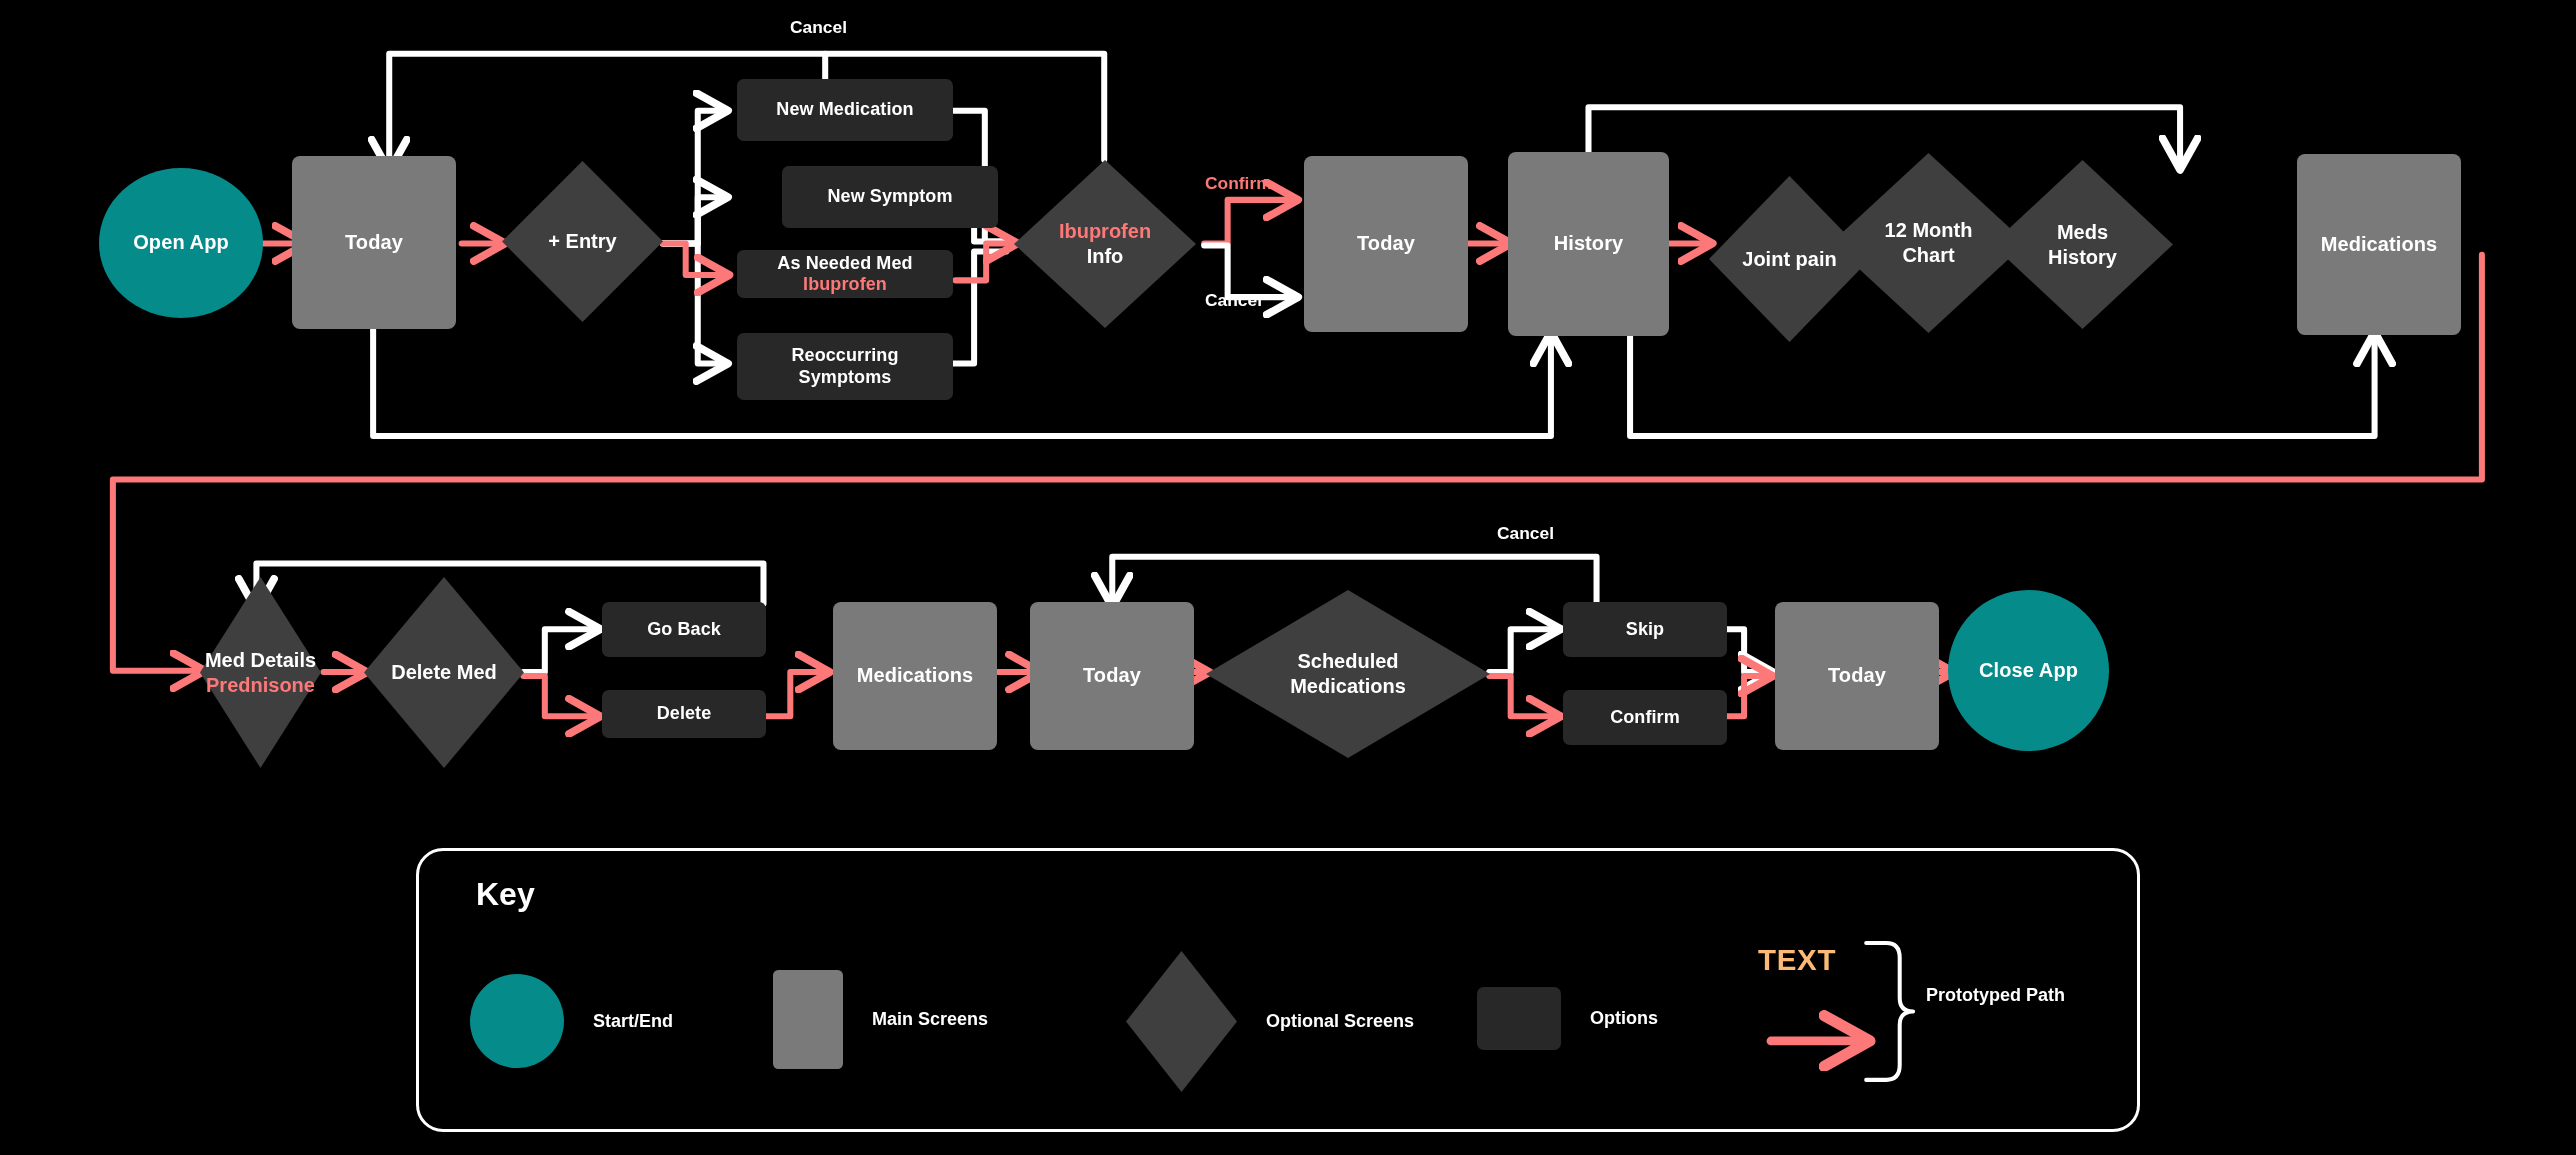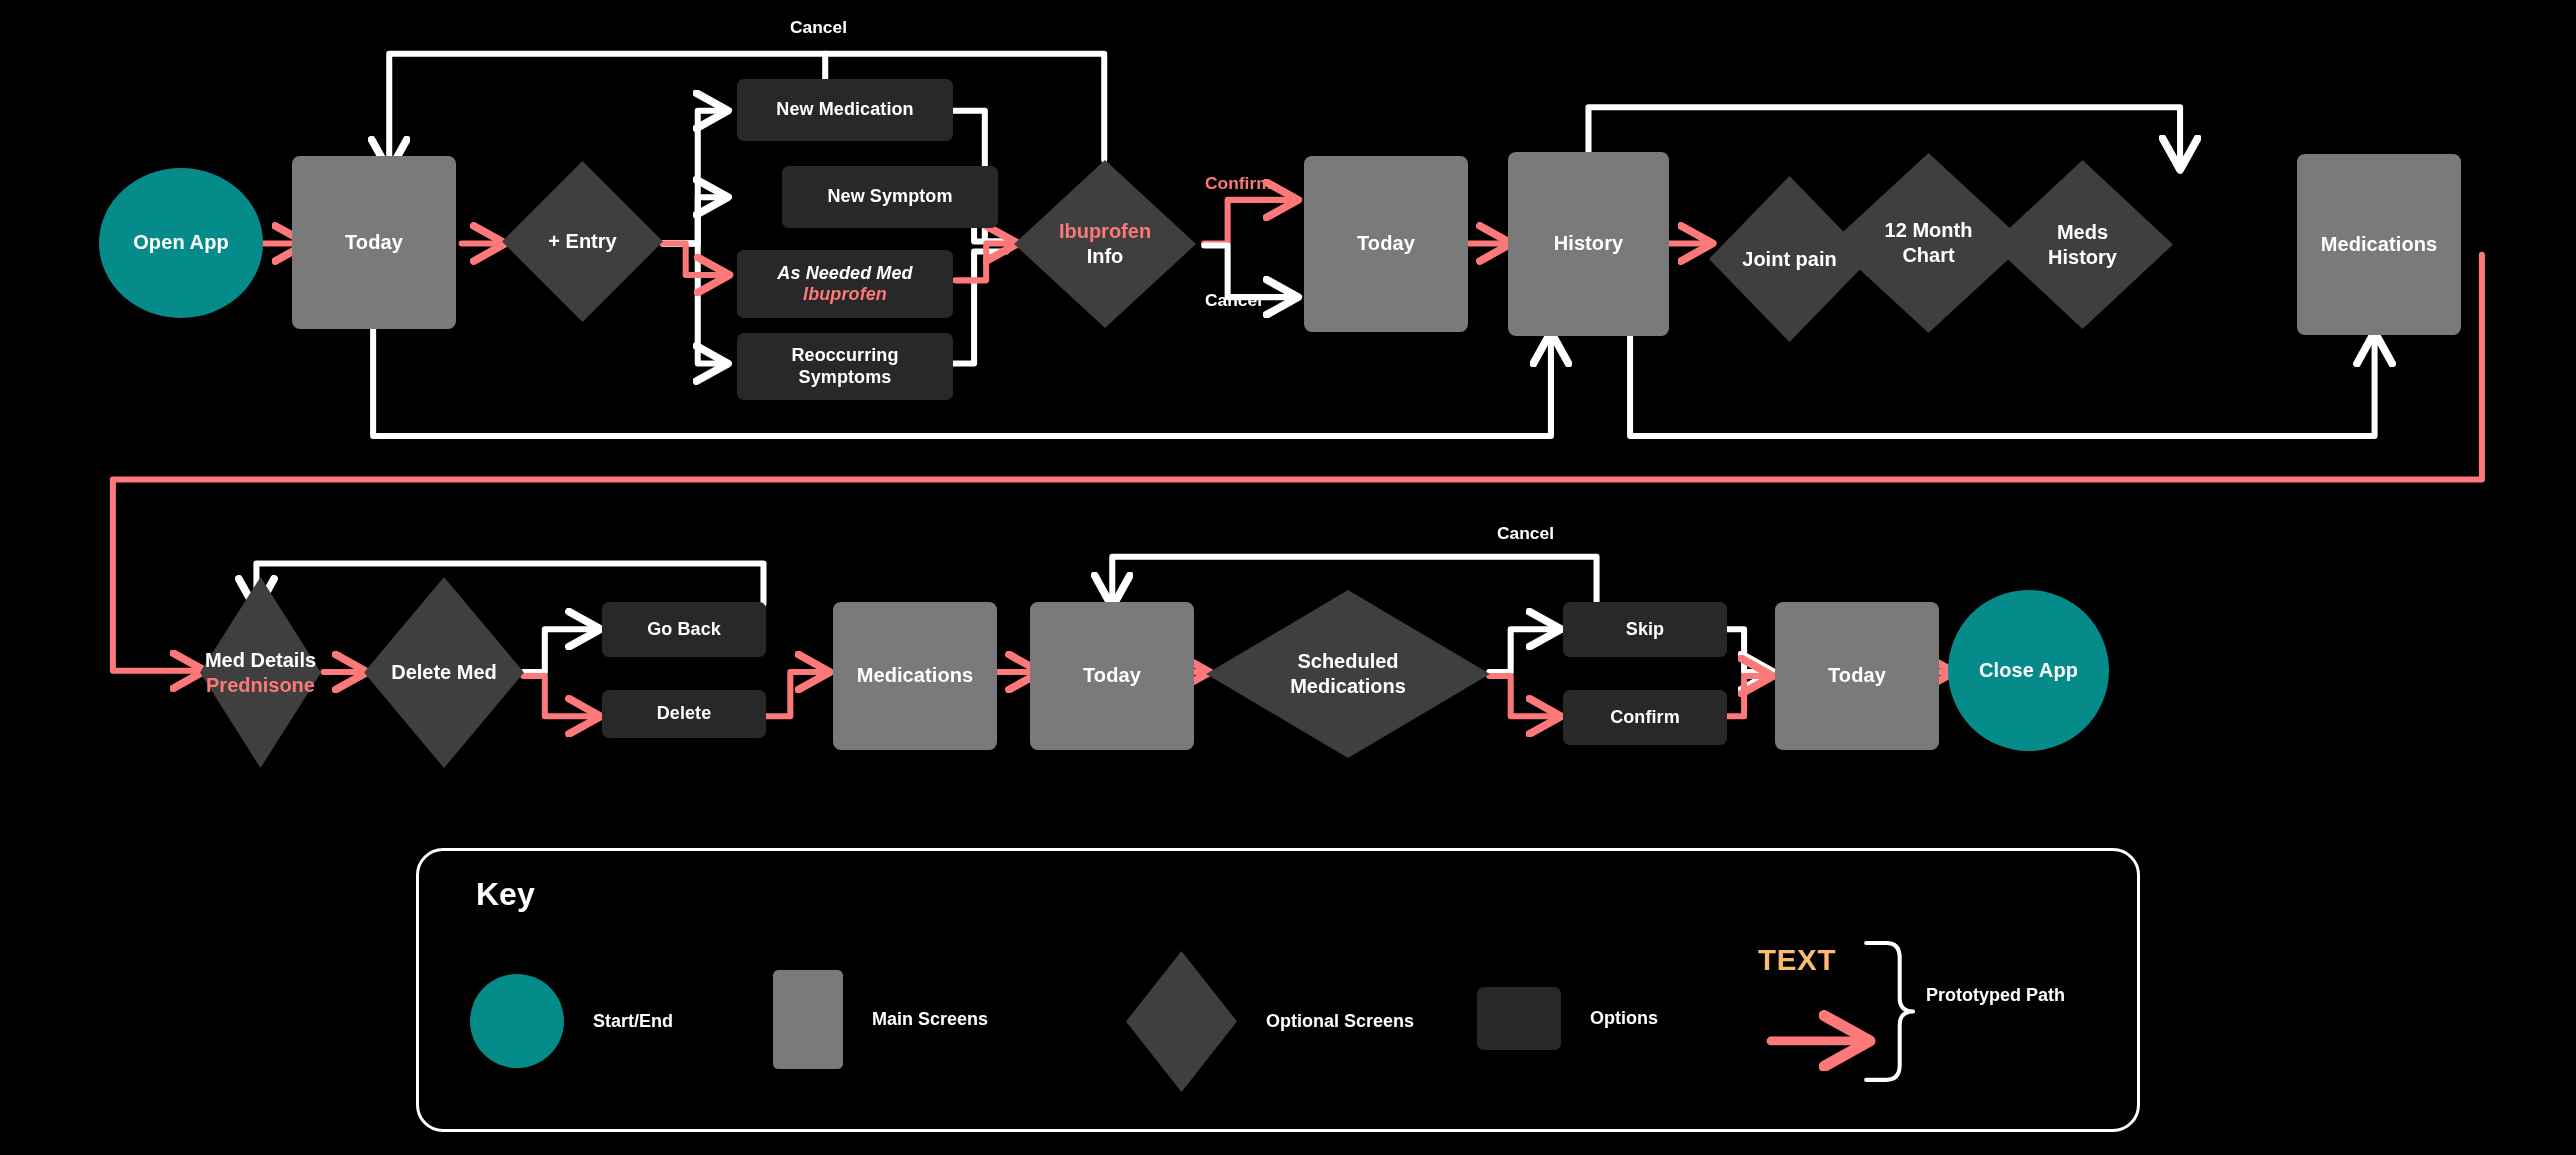--- a/index.html
+++ b/index.html
@@ -247,21 +247,21 @@
   </div>
 
   <div class="node n-option" style="left:737px; top:79px; width:216px; height:62px;">
     <span class="lbl">New Medication</span>
   </div>
 
   <div class="node n-option" style="left:737px; top:166px; width:216px; height:62px;margin-left:45px;">
     <span class="lbl">New Symptom</span>
   </div>
 
-  <div class="node n-option" style="left:737px; top:250px; width:216px; height:68px;font-style:italic;">
+  <div class="node n-option" style="left:737px; top:250px; width:216px; height:48px;">
     <span class="lbl">As Needed Med</span>
     <span class="sub">Ibuprofen</span>
   </div>
 
   <div class="node n-option" style="left:737px; top:333px; width:216px; height:67px;">
     <span class="lbl">Reoccurring</span>
     <span class="lbl">Symptoms</span>
   </div>
 
   <div class="n-optwrap" style="left:1014px; top:160px; width:182px; height:168px;">

